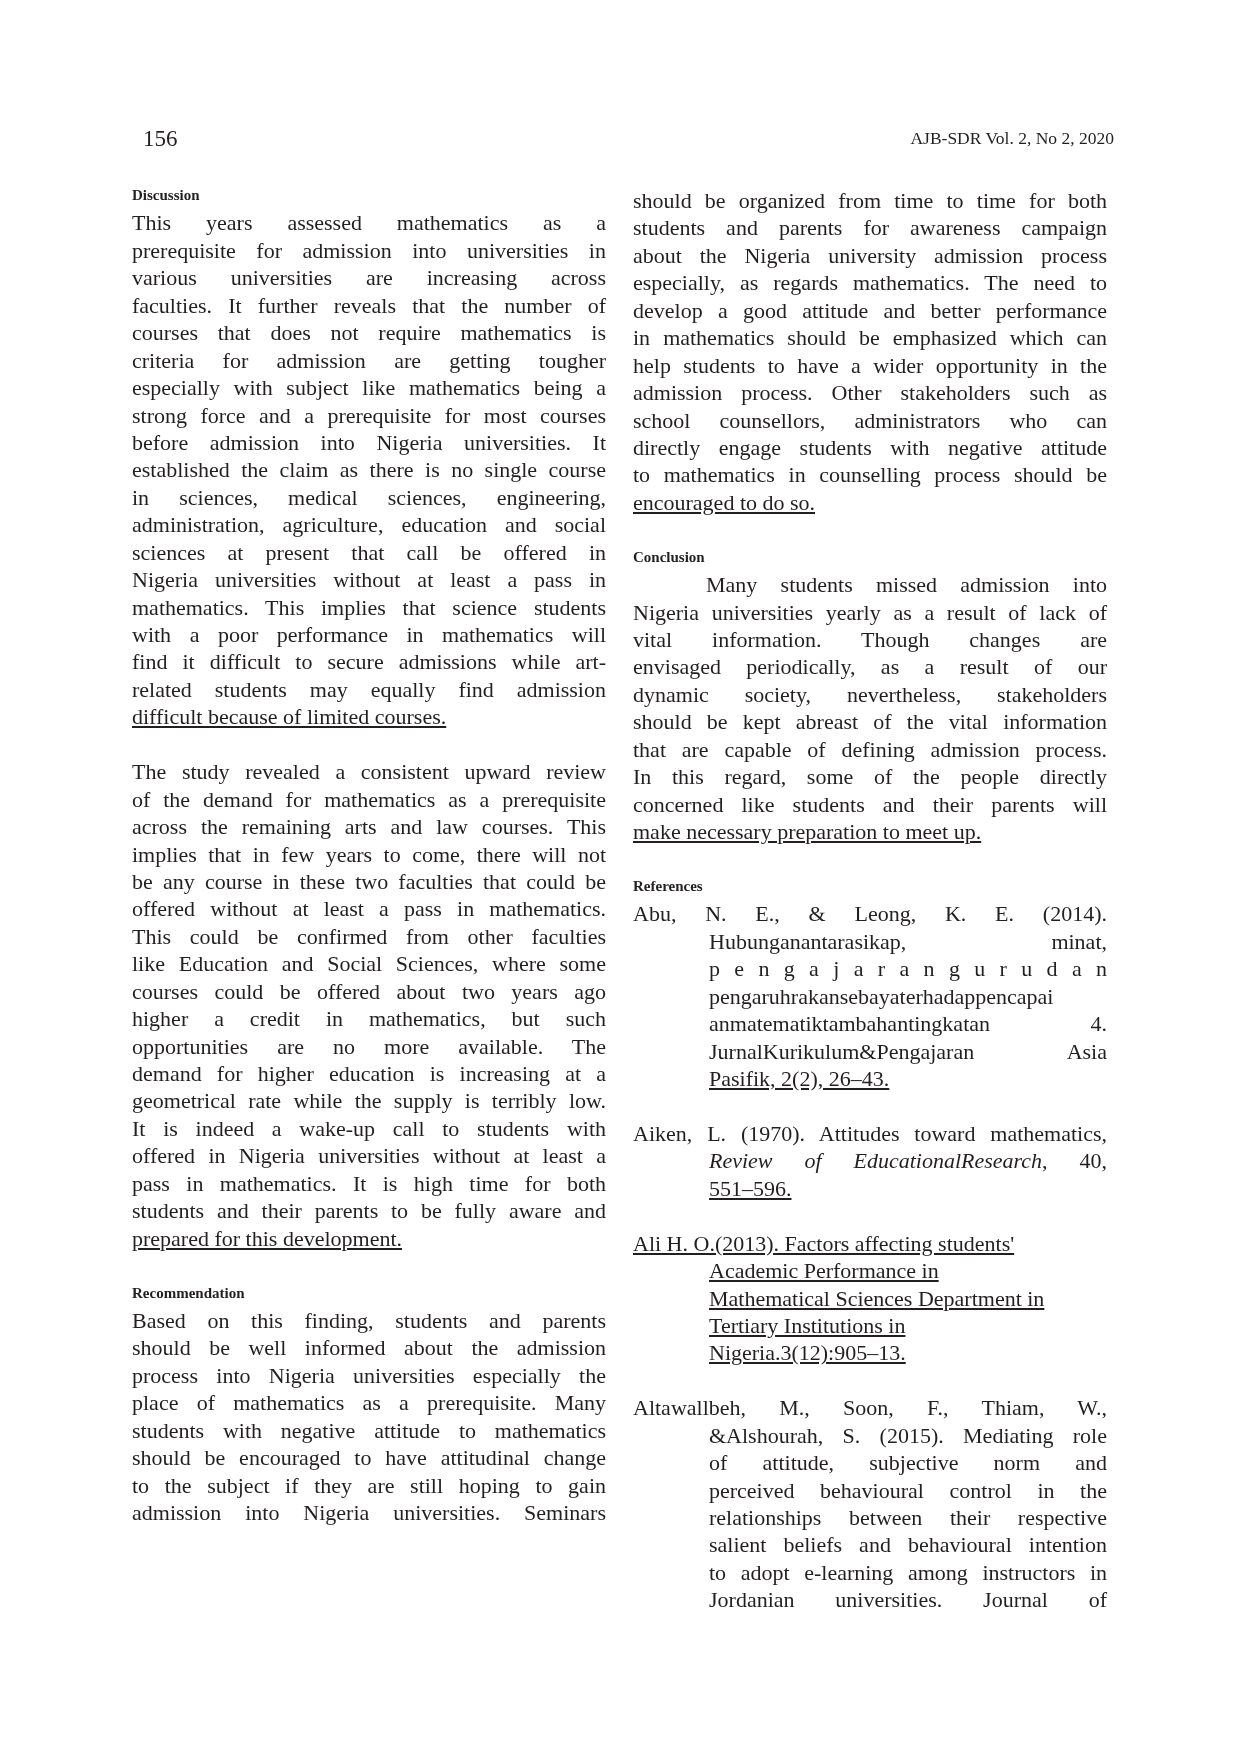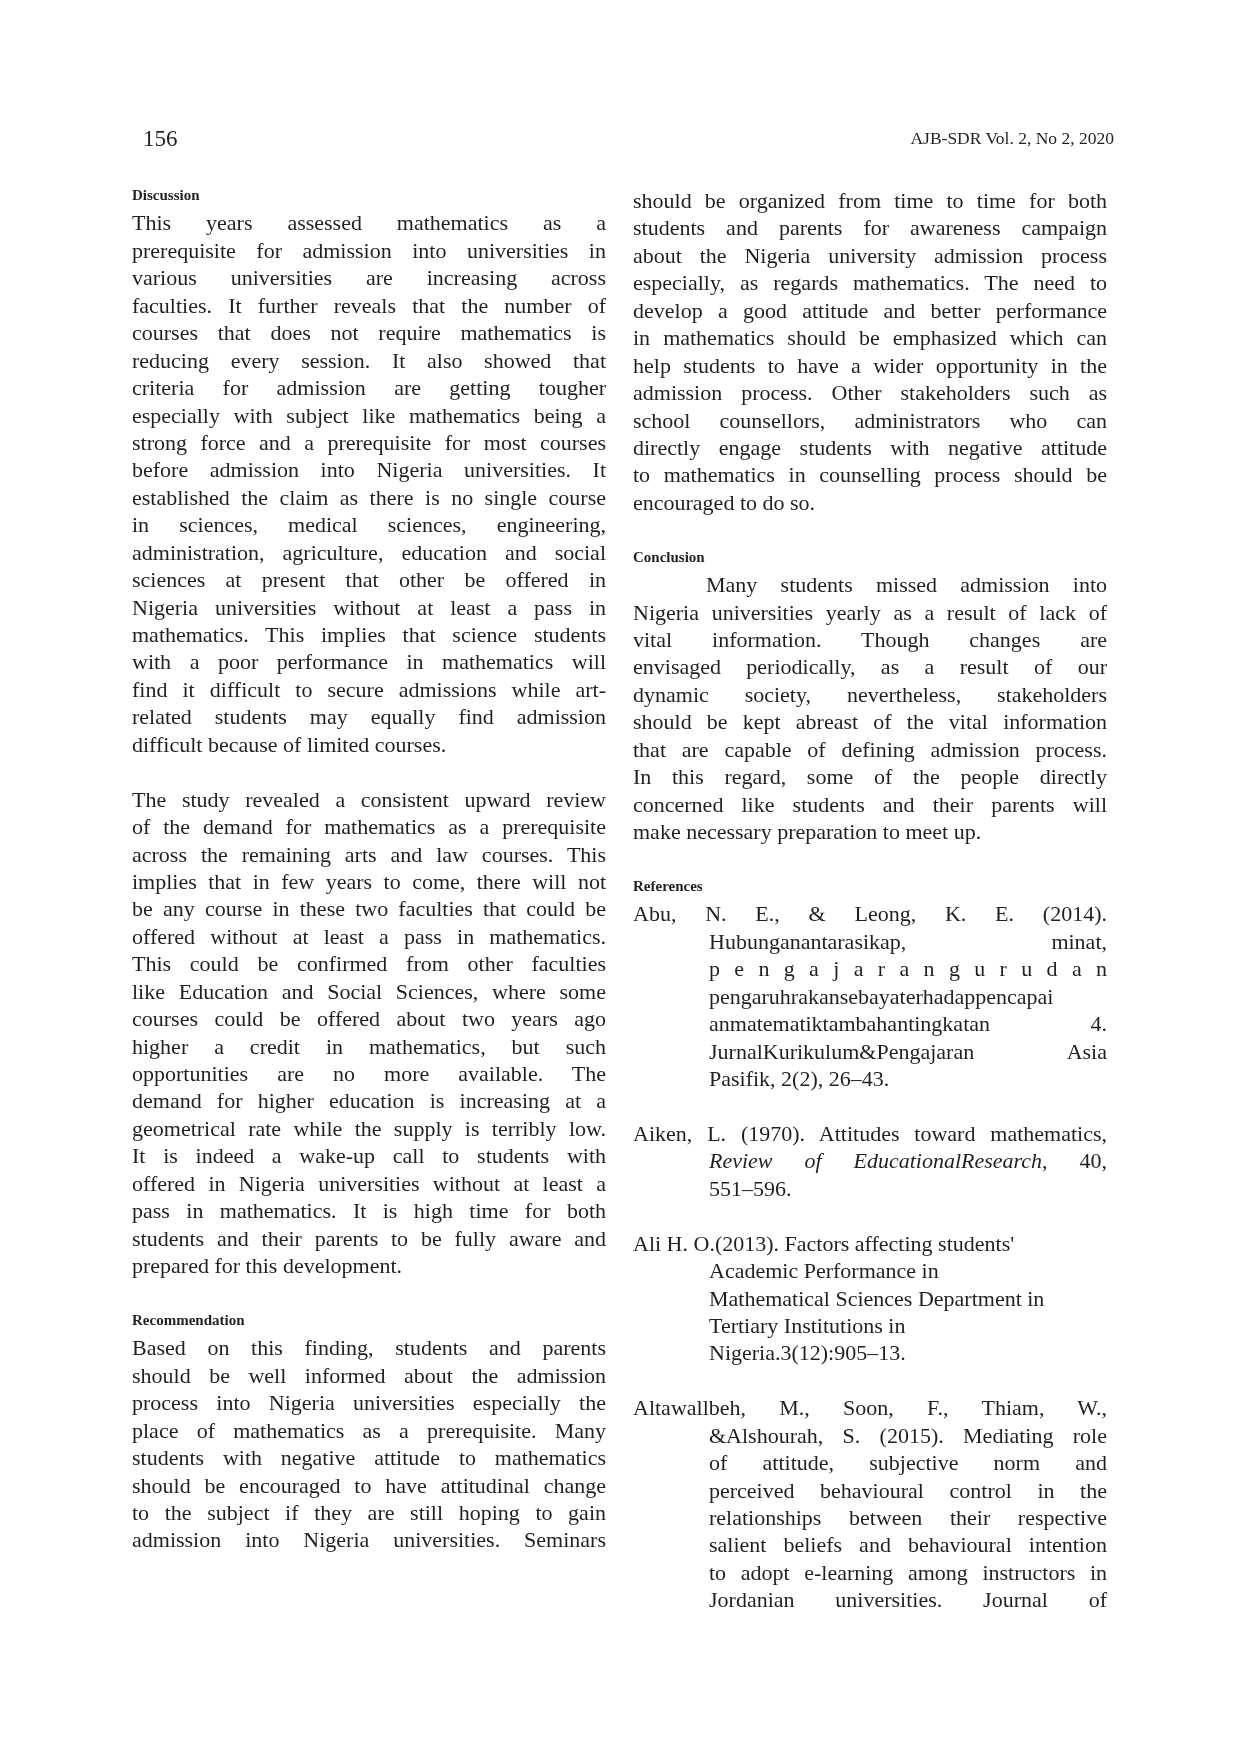--- a/index.html
+++ b/index.html
@@ -5,21 +5,21 @@
   html, body { margin:0; padding:0; background:#ffffff; }
   body { width:1241px; height:1754px; position:relative; overflow:hidden;
          font-family:"Liberation Serif","DejaVu Serif",serif; color:#231f20; }
   .page-num { position:absolute; left:143px; top:126px; font-size:23px; }
   .running-head { position:absolute; right:127px; top:128px; font-size:17.5px; }
   .col { position:absolute; width:474px; }
   .col-left { left:132px; top:182px; }
   .col-right { left:633px; top:187px; }
   .line { display:block; height:27.45px; line-height:27.45px; font-size:22px;
           text-align:justify; text-align-last:justify; white-space:nowrap; overflow:visible; }
-  .line.last { text-align-last:left; }
+  .line.last { text-align-last:left;text-decoration:underline; }
   .heading { display:block; height:27.45px; line-height:27.45px; font-size:15px; font-weight:bold; }
   .gap { display:block; height:27.45px; }
   .indent { padding-left:73px; }
   .ref .line.cont { padding-left:76px; }
   .ref .line { text-align:justify; }
   em.ital { font-style:italic; }
 </style>
 </head>
 <body>
 
@@ -29,29 +29,28 @@
   <div class="running-head">AJB-SDR Vol. 2, No 2, 2020</div>
 
   <div class="col col-left">
     <div class="heading">Discussion</div>
     <div>
       <span class="line">This years assessed mathematics as a</span>
       <span class="line">prerequisite for admission into universities in</span>
       <span class="line">various universities are increasing across</span>
       <span class="line">faculties.  It further reveals that the number of</span>
       <span class="line">courses that does not require mathematics is</span>
-      <span class="line">reducing every session. It also showed that</span>
       <span class="line">criteria for admission are getting tougher</span>
       <span class="line">especially with subject like mathematics being a</span>
       <span class="line">strong force and a prerequisite for most courses</span>
       <span class="line">before admission into Nigeria universities.  It</span>
       <span class="line">established the claim as there is no single course</span>
       <span class="line">in sciences, medical sciences, engineering,</span>
       <span class="line">administration, agriculture, education and social</span>
-      <span class="line">sciences at present that other be offered in</span>
+      <span class="line">sciences at present that call be offered in</span>
       <span class="line">Nigeria universities without at least a pass in</span>
       <span class="line">mathematics. This implies that science students</span>
       <span class="line">with a poor performance in mathematics will</span>
       <span class="line">find it difficult to secure admissions while art-</span>
       <span class="line">related students may equally find admission</span>
       <span class="line last">difficult because of limited courses.</span>
     </div>
     <span class="gap"></span>
     <div>
       <span class="line">The study revealed a consistent upward review</span>

